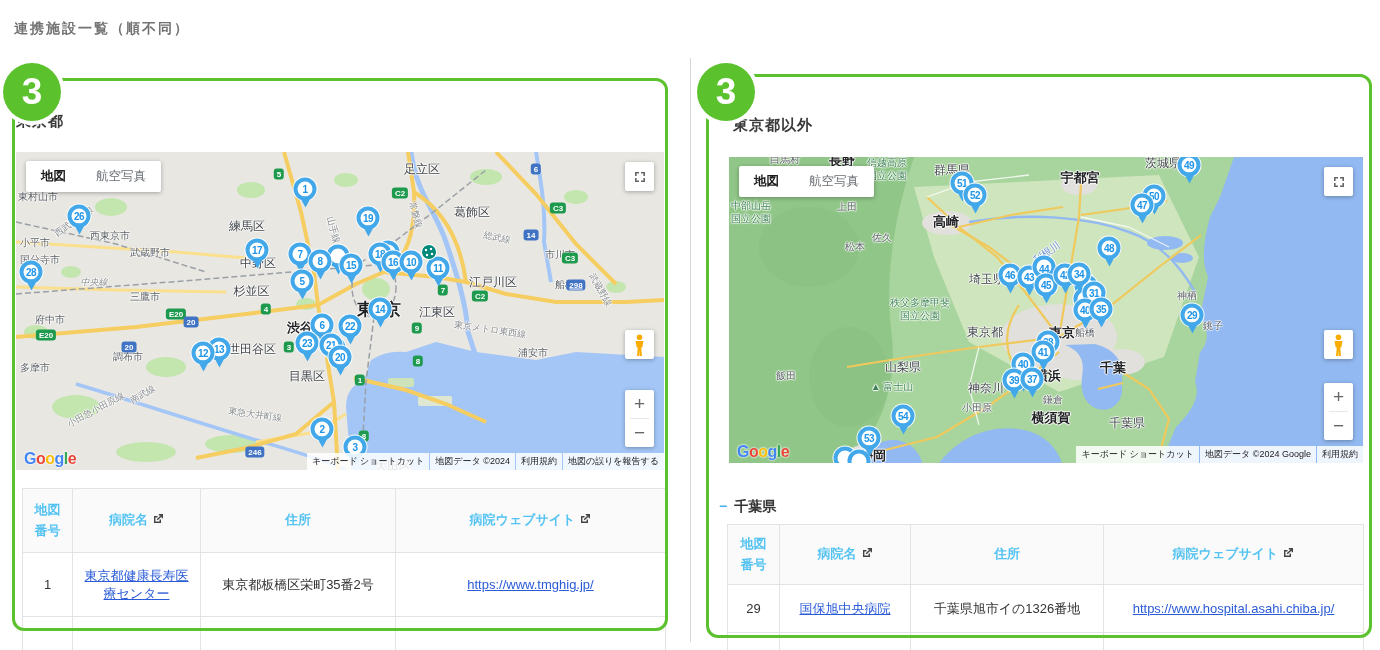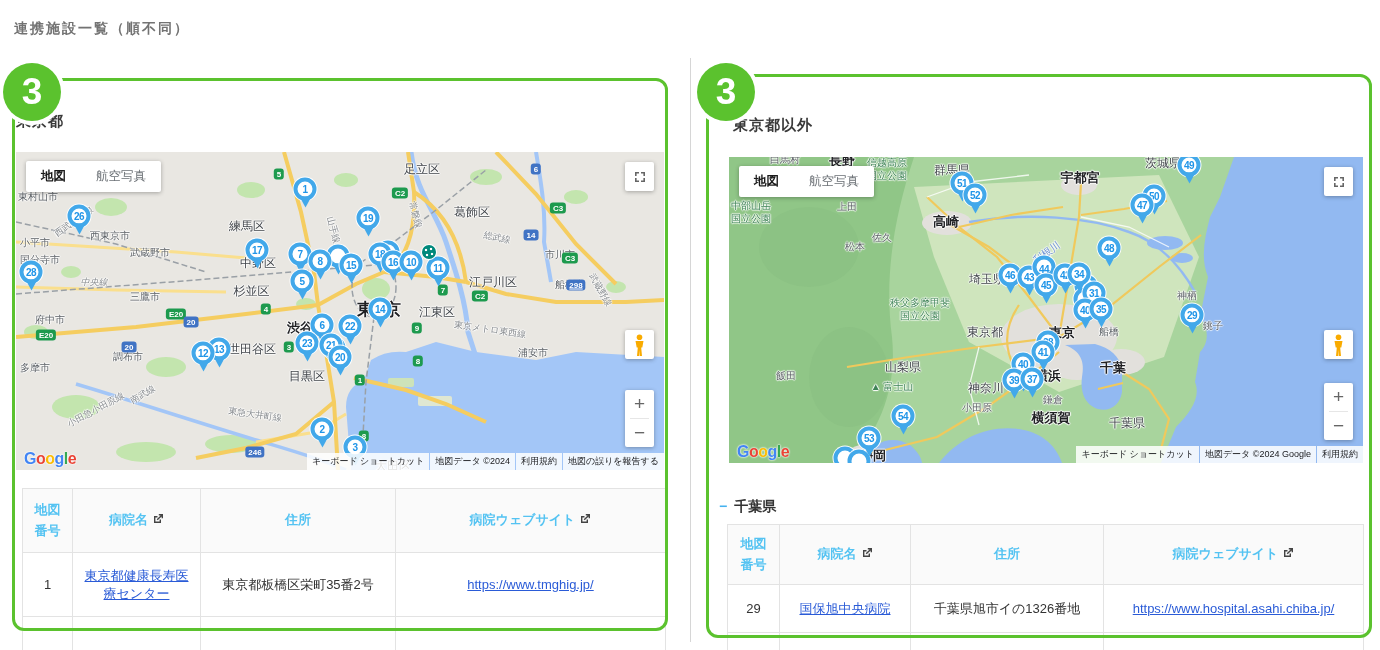--- a/index.html
+++ b/index.html
@@ -431,21 +431,21 @@
         <span class="mlabel l-town" style="left: 118px; top: 50px;">上田</span>
         <span class="mlabel l-town" style="left: 153px; top: 81px;">佐久</span>
         <span class="mlabel l-town" style="left: 126px; top: 90px;">松本</span>
         <span class="mlabel l-bold" style="left: 217px; top: 65px;">高崎</span>
         <span class="mlabel l-ward" style="left: 258px; top: 122px;">埼玉県</span>
         <span class="mlabel l-water" style="left: 318px; top: 96px; transform: translate(-50%, -50%) rotate(-35deg);">利根川</span>
         <span class="mlabel l-green" style="left: 191px; top: 152px;">秩父多摩甲斐
 国立公園</span>
         <span class="mlabel l-ward" style="left: 256px; top: 175px;">東京都</span>
         <span class="mlabel l-bold" style="left: 333px; top: 176px;">東京</span>
-        <span class="mlabel l-town" style="left: 380px; top: 176px; font-family: Liberation Mono, monospace;">船橋</span>
+        <span class="mlabel l-town" style="left: 356px; top: 176px;">船橋</span>
         <span class="mlabel l-bold" style="left: 384px; top: 211px;">千葉</span>
         <span class="mlabel l-bold" style="left: 319px; top: 219px;">横浜</span>
         <span class="mlabel l-ward" style="left: 257px; top: 231px;">神奈川</span>
         <span class="mlabel l-town" style="left: 304px; top: 243px; padding-left: 40px;">鎌倉</span>
         <span class="mlabel l-town" style="left: 248px; top: 251px;">小田原</span>
         <span class="mlabel l-bold" style="left: 322px; top: 261px;">横須賀</span>
         <span class="mlabel l-ward" style="left: 398px; top: 266px;">千葉県</span>
         <span class="mlabel l-ward" style="left: 174px; top: 210px;">山梨県</span>
         <span class="mlabel l-green" style="left: 163px; top: 230px;">▲ 富士山</span>
         <span class="mlabel l-town" style="left: 57px; top: 219px;">飯田</span>

